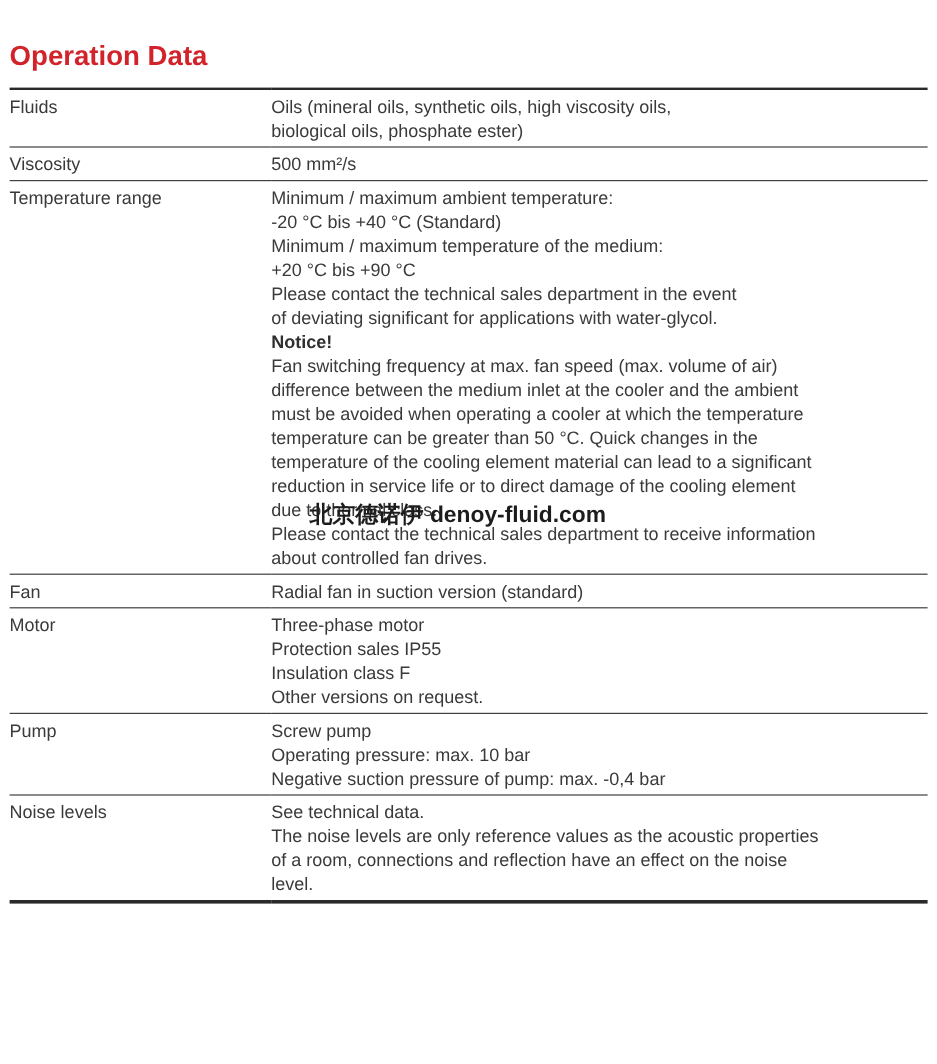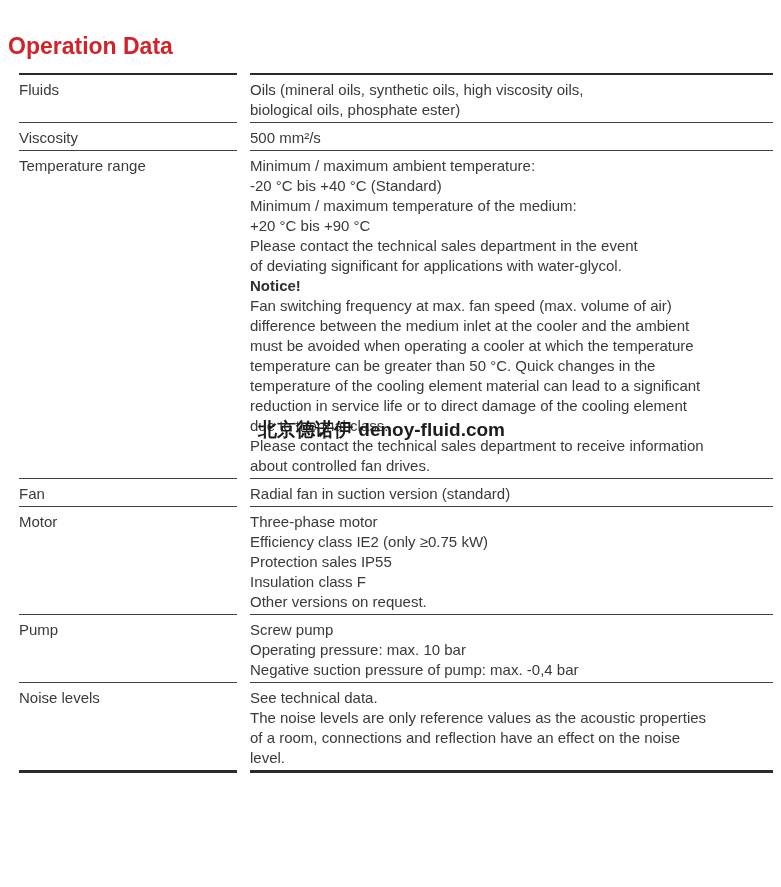--- a/index.html
+++ b/index.html
@@ -19,21 +19,21 @@
   }
   h1.title {
     color: #d2232a;
     font-size: 23px;
     line-height: 28px;
     font-weight: bold;
     margin: 32px 0 13px 0;
     letter-spacing: 0px;
   }
   .spec-table { width: 100%; }
-  .row { display: flex; gap: 13px; margin-left: 11px; }
+  .row { display: flex; gap: 0; }
   .cell {
     border-top: 1px solid #3f3f3f;
     padding: 5px 0 2px 0;
     font-size: 15px;
     line-height: 20px;
   }
   .row .label { width: 218px; flex: 0 0 218px; }
   .row .value { flex: 1; }
   .row.first .cell { border-top: 2px solid #2a2a2a; }
   .row.last .cell { border-bottom: 3px solid #2a2a2a; }
@@ -101,21 +101,20 @@
       <div class="cell label">Fan</div>
       <div class="cell value">
           <div class="line">Radial fan in suction version (standard)</div>
         </div>
     </div>
 
     <div class="row">
       <div class="cell label">Motor</div>
       <div class="cell value">
           <div class="line">Three-phase motor</div>
-          <div class="line">Efficiency class IE2 (only ≥0.75 kW)</div>
           <div class="line">Protection sales IP55</div>
           <div class="line">Insulation class F</div>
           <div class="line">Other versions on request.</div>
         </div>
     </div>
 
     <div class="row">
       <div class="cell label">Pump</div>
       <div class="cell value">
           <div class="line">Screw pump</div>

